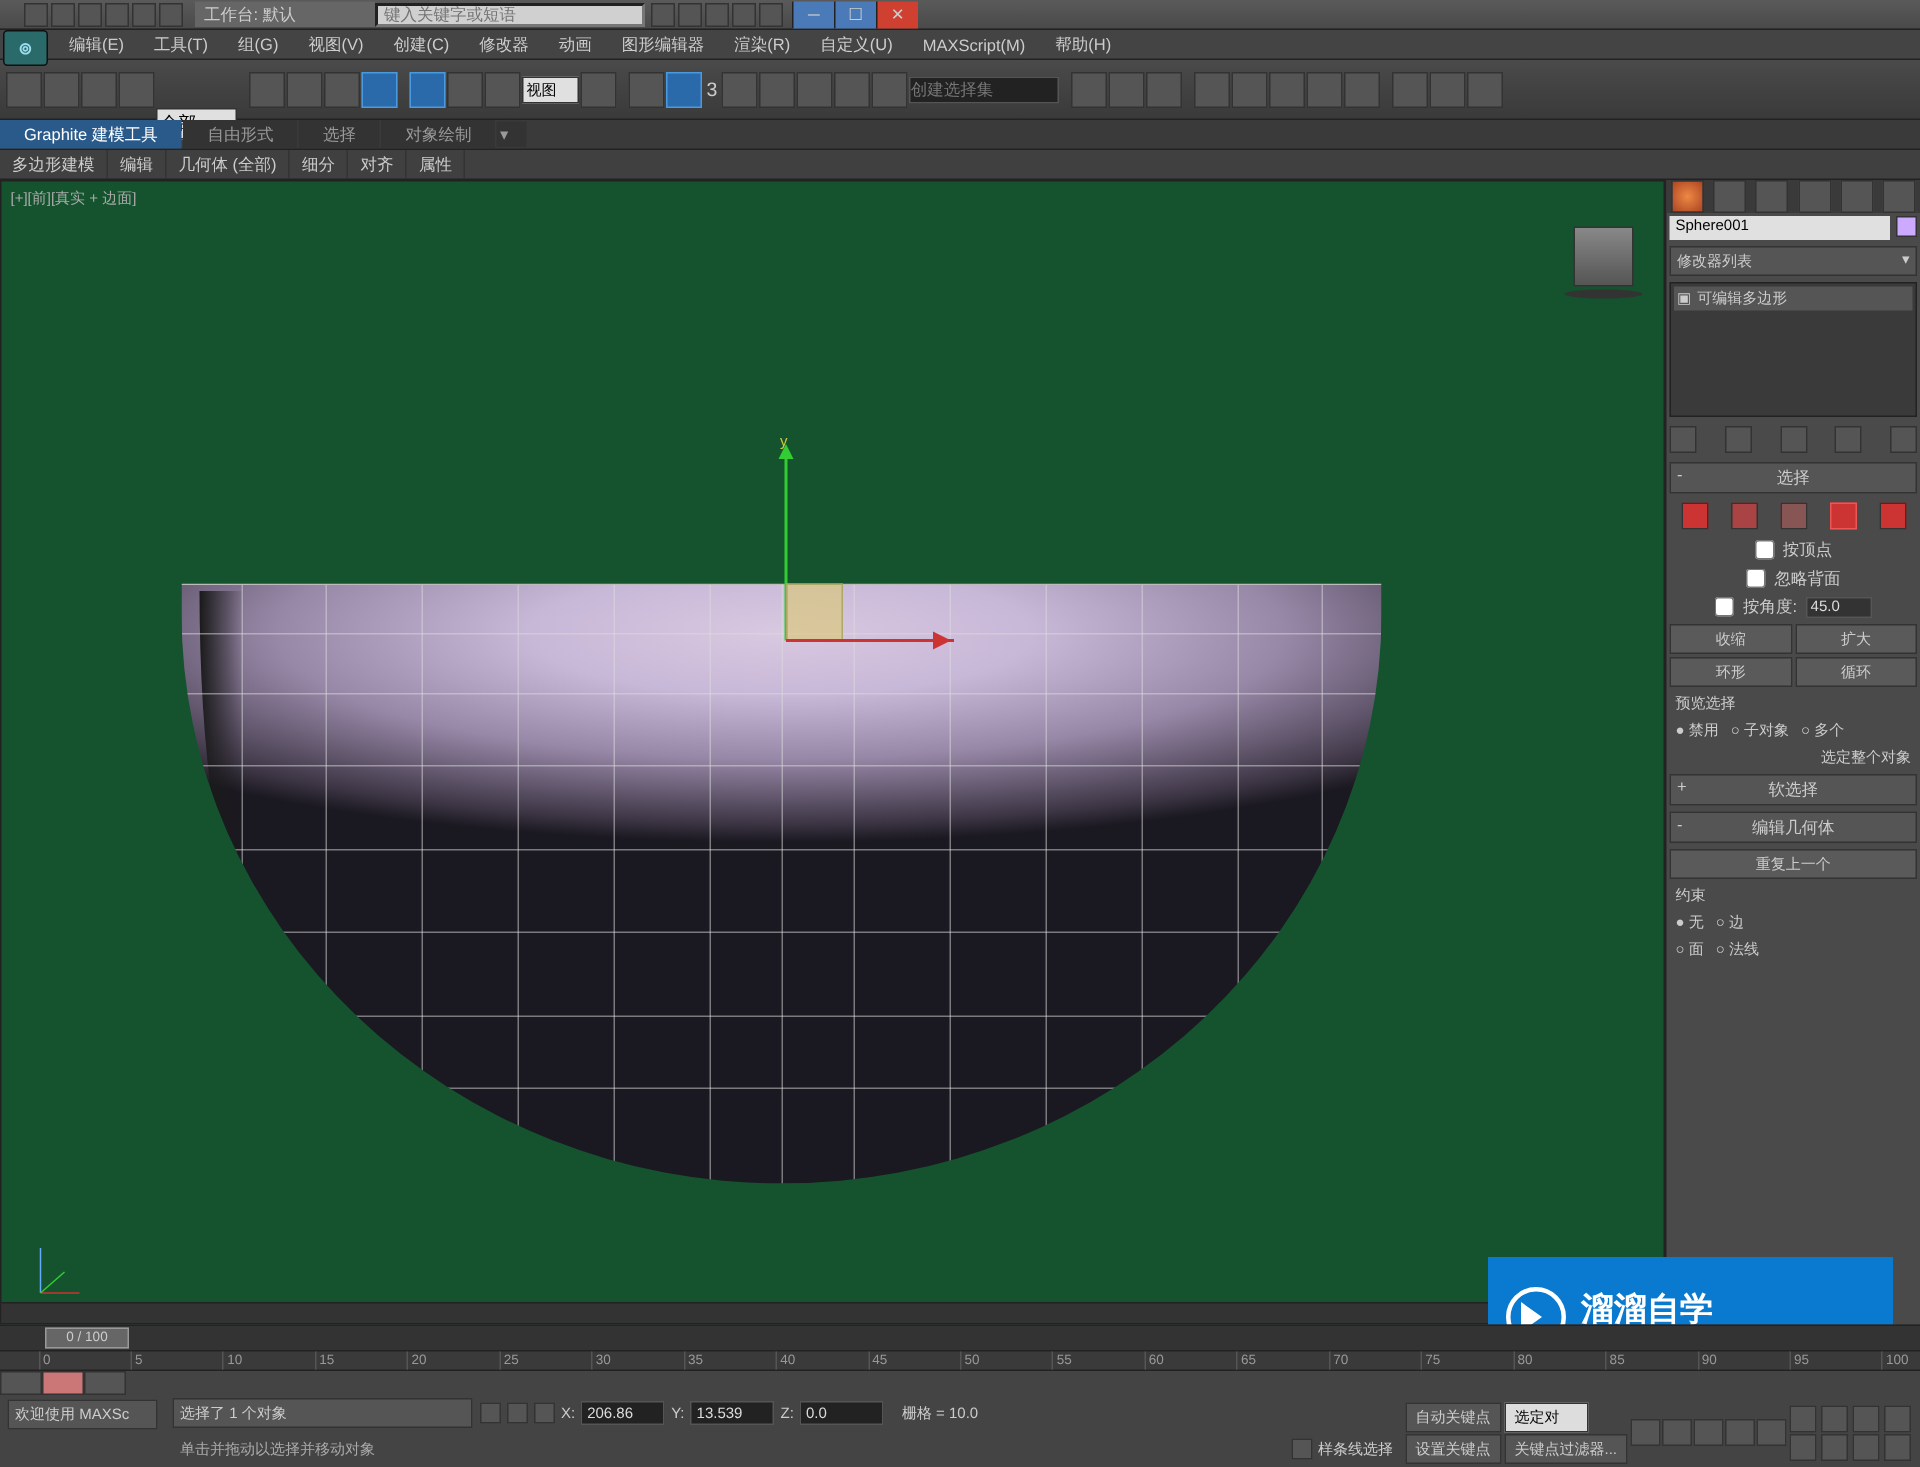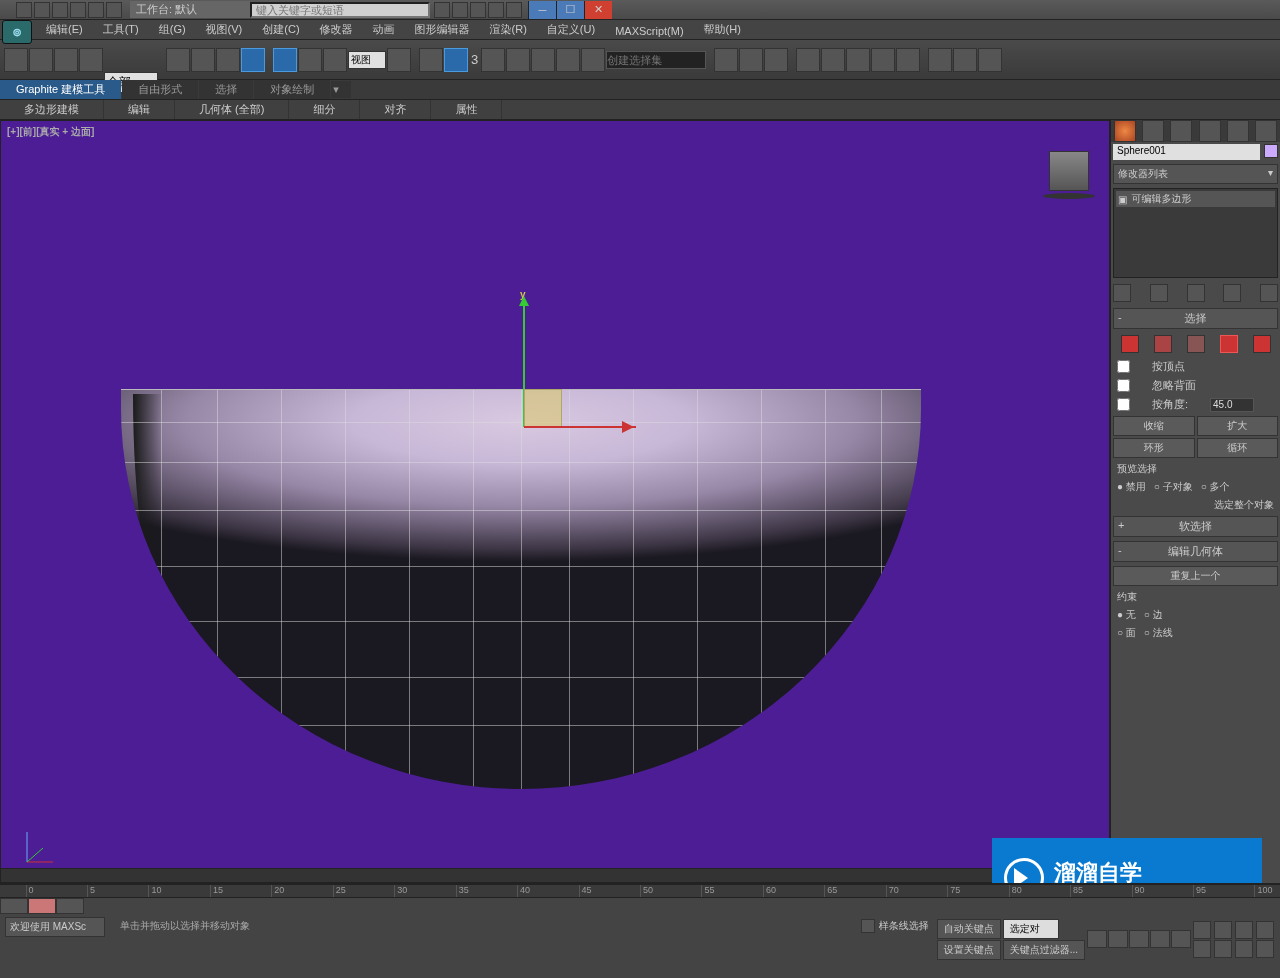--- a/index.html
+++ b/index.html
@@ -35,25 +35,25 @@
 .toolbar .dd2 { width: 38px; background:#e0e0e0; color:#000; padding:1px 2px; font-size:10px; border:1px solid #333; }
 .toolbar .set-input { width: 100px; background:#222; border:1px solid #555; height:18px; }
 
 
 .ribbon-tabs { height: 20px; background: #3a3a3a; display: flex; align-items: center; border-bottom: 1px solid #222; }
 .ribbon-tabs .rtab { padding: 2px 16px; background: #333; color: #999; margin-right: 1px; }
 .ribbon-tabs .rtab.active { background: #2a5a8a; color: #fff; }
 
 
 .ribbon-sub { height: 20px; background: #404040; display: flex; align-items: center; border-bottom: 1px solid #222; }
-.ribbon-sub .rsi { padding: 2px 24px; border-right: 1px solid #333; }
+.ribbon-sub .rsi { padding: 2px 8px; border-right: 1px solid #333; }
 
 
 .main { display: flex; height: calc(978px - 120px - 95px); }
-.viewport { flex: 1; background: #4c1d95; position: relative; border: 1px solid #222; font-weight: bold; }
+.viewport { flex: 1; background: #14532d; position: relative; border: 1px solid #222; }
 .vp-label { position: absolute; top: 4px; left: 6px; color: #aaa; font-size: 10px; }
 .vp-cube { position: absolute; top: 30px; right: 20px; width: 40px; height: 40px; background: linear-gradient(#888,#555); border: 1px solid #333; }
 .vp-below-cube { position:absolute; top:72px; right:14px; width:52px; height:6px; border-radius:50%; background:#333; }
 
 
 .bowl { position: absolute; left: 120px; top: 268px; width: 800px; height: 400px; }
 .bowl-body { width: 800px; height: 400px; background: radial-gradient(ellipse 70% 35% at 50% 8%, #d8c8e0 0%, #c8b8d8 30%, #9888a8 60%, #403848 90%, #1a1820 100%); border-radius: 0 0 400px 400px / 0 0 380px 380px; border-top: 1px solid #bbb; position:relative; overflow:hidden; }
 .bowl-inner-shadow { position:absolute; left:12px; top:4px; width:30px; height:200px; background:linear-gradient(90deg,#1a1a1a,transparent); border-radius:0 0 0 100%; }
 .wire-v { position: absolute; top: 0; bottom: 0; width: 1px; background: rgba(220,220,220,0.5); }
 .wire-h { position: absolute; left: 0; right: 0; height: 1px; background: rgba(220,220,220,0.5); }
@@ -85,21 +85,21 @@
 .cp-stack-item { background: #555; padding: 1px 2px; display:flex; align-items:center; gap:4px; }
 .cp-icons-row { display:flex; justify-content:space-between; margin:4px 2px; }
 .cp-icons-row .ic { width:18px; height:18px; background:#555; border:1px solid #333; }
 .cp-rollout-head { background: #555; border: 1px solid #333; padding: 2px 4px; text-align:center; margin: 2px; position:relative; }
 .cp-rollout-head .toggle { position:absolute; left:4px; }
 .cp-so-icons { display:flex; justify-content:space-around; margin:4px 2px; }
 .cp-so-icons .so { width:18px; height:18px; border:1px solid #333; }
 .cp-so-icons .so.v { background:#c33; } .cp-so-icons .so.e { background:#a44; }
 .cp-so-icons .so.b { background:#855; } .cp-so-icons .so.p { background:#c33; border-color:#e55; }
 .cp-so-icons .so.el { background:#c33; }
-.cp-row { display:flex; align-items:center; margin:2px 6px; gap:22px; }
+.cp-row { display:flex; align-items:center; margin:2px 6px; gap:6px;justify-content:center; }
 .cp-row input[type=checkbox] { }
 .cp-spin { background:#333; border:1px solid #555; width:44px; height:14px; font-size:10px; padding:0 2px; color:#ddd; }
 .cp-radio-row { display:flex; gap:8px; margin:2px 6px; font-size:10px; }
 .cp-text { margin:2px 6px; font-size:10px; }
 .cp-label-row { text-align:right; margin:2px 6px; font-size:10px; }
 
 
 .watermark { position:absolute; right:18px; bottom:60px; width:270px; height:80px; background:#0a7ad0; display:flex; align-items:center; gap:10px; padding:8px 12px; }
 .watermark .play { width:40px; height:40px; border:3px solid #fff; border-radius:50%; display:flex; align-items:center; justify-content:center; }
 .watermark .play::after { content:''; border:10px solid transparent; border-left:14px solid #fff; margin-left:4px; }
@@ -365,20 +365,23 @@
 
 <div class="watermark">
   <div class="play"></div>
   <div>
     <div class="txt1">溜溜自学</div>
     <div class="txt2">zixue.3d66.com</div>
   </div>
 </div>
 
 <div class="bottom">
+  <div class="timeline">
+    <div class="time-thumb">0 / 100</div>
+  </div>
   <div class="ruler" id="ruler">
       <div class="tick" style="left: 2%;">0</div>
       <div class="tick" style="left: 6.8%;">5</div>
       <div class="tick" style="left: 11.6%;">10</div>
       <div class="tick" style="left: 16.4%;">15</div>
       <div class="tick" style="left: 21.2%;">20</div>
       <div class="tick" style="left: 26%;">25</div>
       <div class="tick" style="left: 30.8%;">30</div>
       <div class="tick" style="left: 35.6%;">35</div>
       <div class="tick" style="left: 40.4%;">40</div>
@@ -399,20 +402,33 @@
     <div class="tt"></div>
     <div class="tt p"></div>
     <div class="tt"></div>
   </div>
   <div class="status">
     <div class="status-left">
       <div class="status-msg">欢迎使用 MAXSc</div>
     </div>
     <div class="status-mid">
       <div class="coord-row">
+        <div class="status-msg" style="width:200px">选择了 1 个对象</div>
+        <div class="ci"></div>
+        <div class="ci"></div>
+        <div class="ci"></div>
+        <span class="clabel">X:</span>
+        <input class="cval" value="206.86" style="">
+        <span class="clabel">Y:</span>
+        <input class="cval" value="13.539" style="">
+        <span class="clabel">Z:</span>
+        <input class="cval" value="0.0" style="">
+        <span class="grid-label">栅格 = 10.0</span>
+      </div>
+      <div class="coord-row">
         <span class="status-hint">单击并拖动以选择并移动对象</span>
         <div style="flex:1"></div>
         <div class="ci"></div>
         <span class="clabel">样条线选择</span>
       </div>
     </div>
     <div class="status-right">
       <div style="display:flex;flex-direction:column;gap:1px;">
         <div class="sr-btn">自动关键点</div>
         <div class="sr-btn">设置关键点</div>

